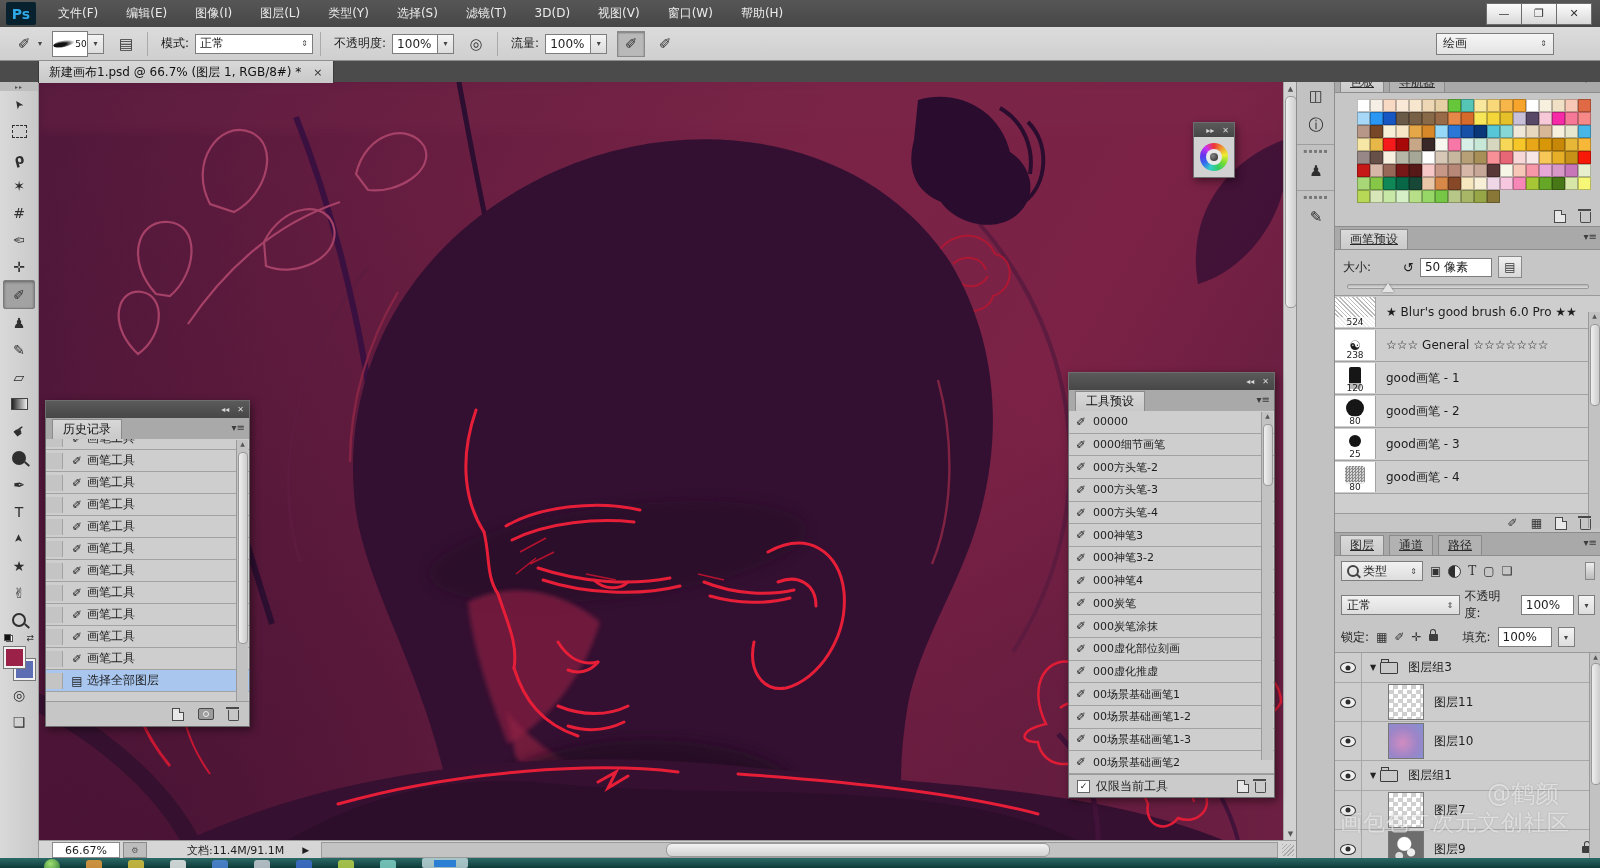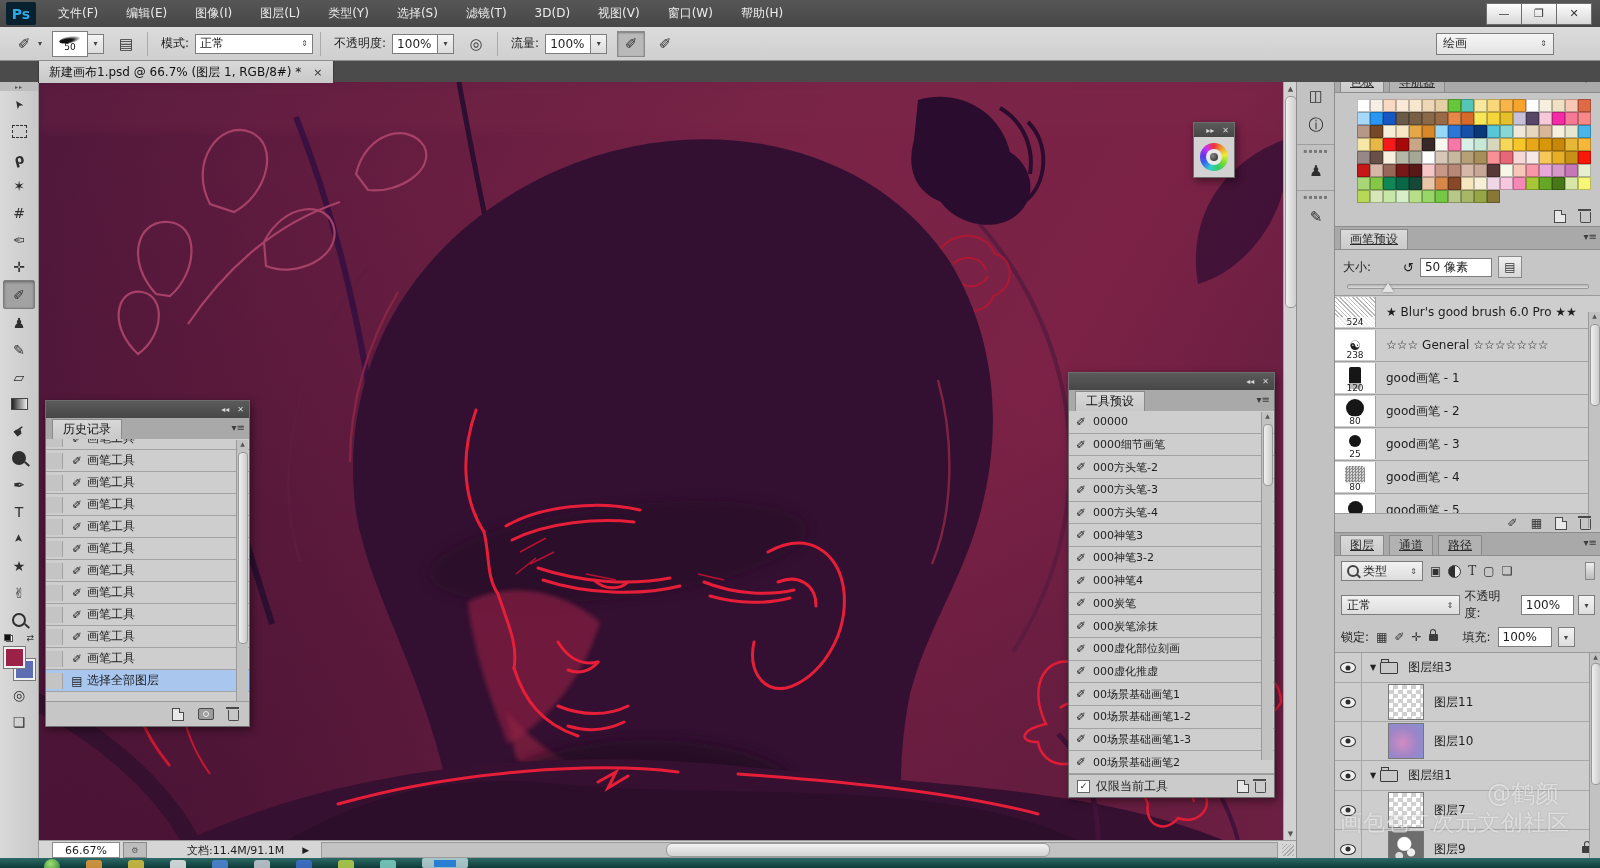--- a/index.html
+++ b/index.html
@@ -14,21 +14,21 @@
   .win-btn{width:34px;height:20px;background:linear-gradient(#fdfdfd,#d8d8d8);border:1px solid #6d6d6d;display:flex;align-items:center;justify-content:center;color:#333;font-size:11px;margin-left:-1px;}
   
   .optionsbar{position:absolute;left:0;top:27px;width:1600px;height:33px;background:linear-gradient(#dcdcdc,#cfcfcf);border-bottom:1px solid #8e8e8e;display:flex;align-items:center;z-index:29;}
   .ob-sep{width:1px;height:24px;background:#aaa;margin:0 7px;}
   .ob-field{background:#fff;border:1px solid #7d7d7d;height:18px;display:flex;align-items:center;padding:0 4px;}
   .ob-drop{border:1px solid #7d7d7d;background:linear-gradient(#f4f4f4,#ddd);width:15px;height:18px;display:flex;align-items:center;justify-content:center;font-size:8px;color:#444;margin-left:-1px;}
   .ob-label{margin:0 6px;}
   .ob-btn{width:26px;height:24px;border:1px solid transparent;display:flex;align-items:center;justify-content:center;font-size:15px;color:#333;}
   .ob-btn.pressed{background:#b9b9b9;border-color:#8a8a8a;box-shadow:inset 0 1px 2px rgba(0,0,0,.35);}
   .brush-tip-box{display:flex;align-items:center;margin-left:10px;}
-  .tip-preview{width:34px;height:24px;background:#fff;border:1px solid #7d7d7d;display:flex;flex-direction:column;align-items:center;justify-content:center;font-size:9px;line-height:8px;color:#111;}
+  .tip-preview{width:34px;height:24px;background:#fff;border:1px solid #7d7d7d;display:flex;flex-direction:row;align-items:center;justify-content:center;font-size:9px;line-height:8px;color:#111;}
   .tip-stroke{width:22px;height:7px;background:radial-gradient(ellipse at 30% 60%,#111 30%,transparent 70%);border-radius:50%;transform:rotate(-12deg);}
   .ws-select{margin-left:auto;margin-right:46px;width:104px;height:20px;background:linear-gradient(#f6f6f6,#e3e3e3);border:1px solid #7d7d7d;display:flex;align-items:center;padding:0 6px;}
   .ws-select .udarr{margin-left:auto;font-size:8px;color:#444;}
   
   .tabbar{position:absolute;left:0;top:60px;width:1600px;height:22px;background:#4b4b4b;z-index:28;}
   .doc-tab{position:absolute;left:38px;top:0;height:22px;background:linear-gradient(#d9d9d9,#c8c8c8);border:1px solid #3a3a3a;border-bottom:none;display:flex;align-items:center;padding:0 10px;color:#111;}
   .doc-close{margin-left:12px;color:#333;font-size:11px;}
   
   .toolbar{position:absolute;left:0;top:82px;width:38px;height:776px;background:linear-gradient(90deg,#d9d9d9,#c9c9c9);border-right:1px solid #9a9a9a;display:flex;flex-direction:column;align-items:center;z-index:27;}
   .tb-grip{width:100%;height:9px;background:#bdbdbd;color:#555;font-size:6px;text-align:center;line-height:9px;letter-spacing:1px;}
@@ -926,27 +926,20 @@
           </div>
 
           <div class="bp-row">
             <div class="bp-thumb" data-thumb="texture">
               <span></span>
               <span class="bp-num">80</span>
             </div>
             <span class="bp-label">good画笔 - 4</span>
           </div>
 
-          <div class="bp-row">
-            <div class="bp-thumb" data-thumb="dot-md">
-              <span></span>
-              <span class="bp-num"></span>
-            </div>
-            <span class="bp-label">good画笔 - 5</span>
-          </div>
         </div>
       <div class="bp-scroll">▲<div class="ht"></div></div>
       <div class="bp-bottom">
         <span style="font-size:12px;color:#333;">✐</span>
         <span style="font-size:12px;color:#333;">▦</span>
         <span class="newpage"></span>
         <span class="trash"></span>
       </div>
     </div>
 

